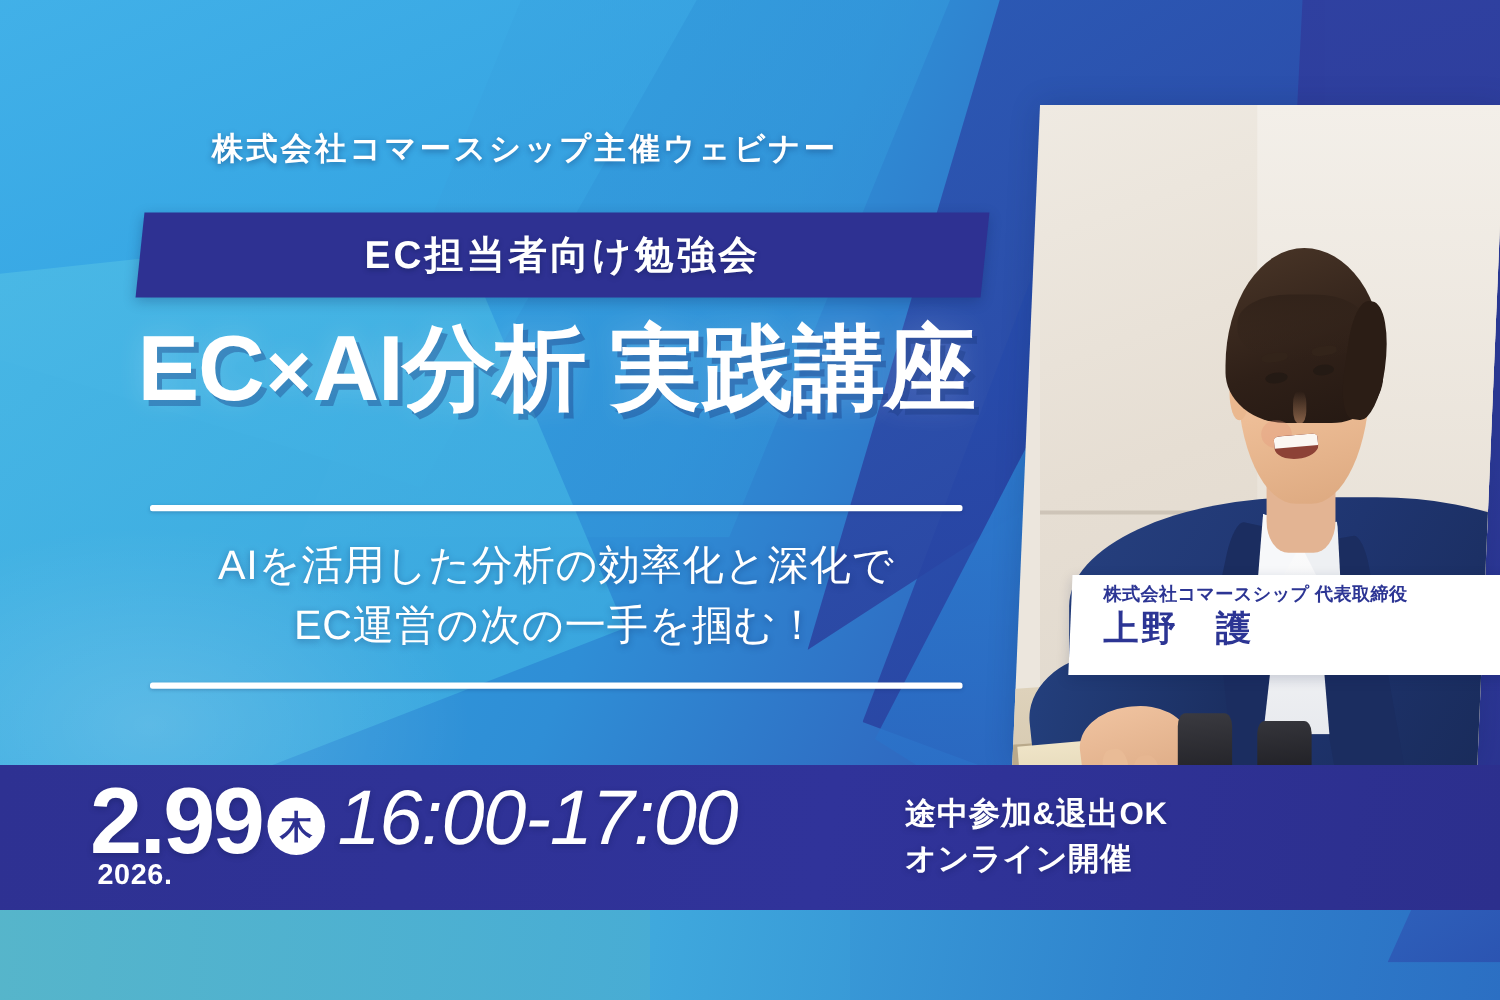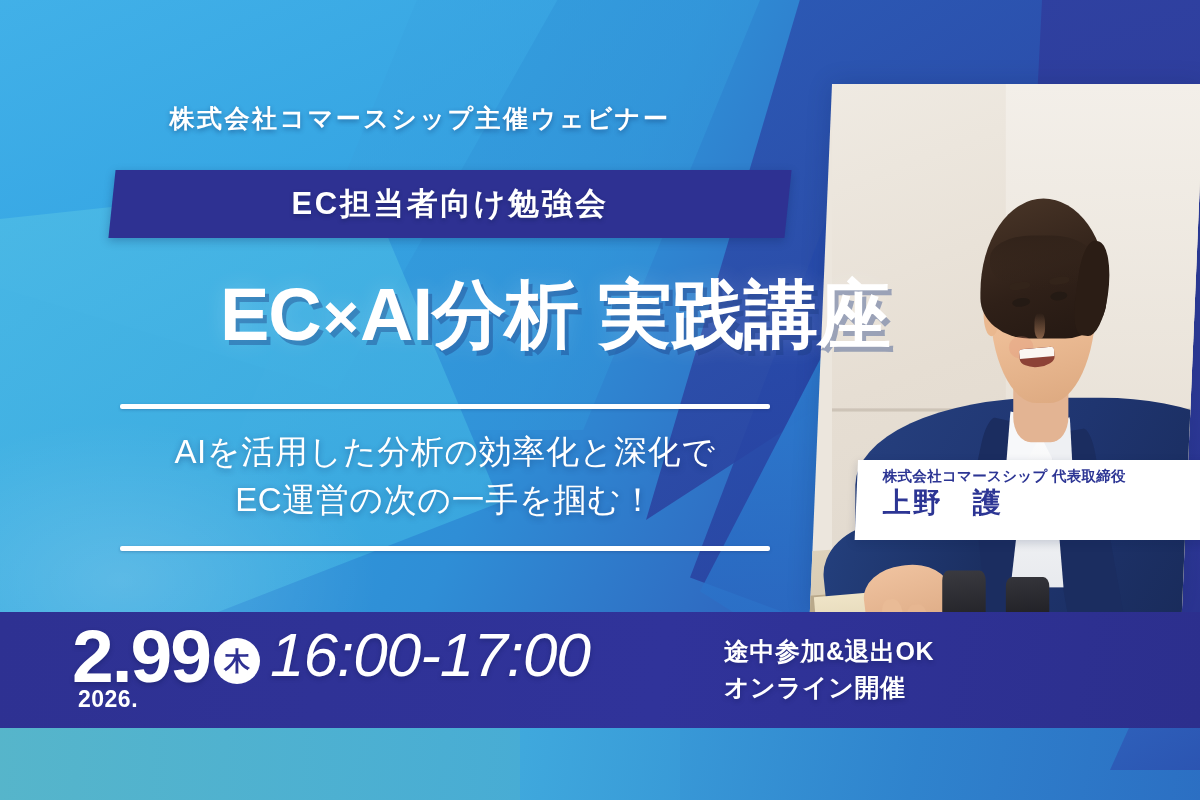--- a/index.html
+++ b/index.html
@@ -172,22 +172,22 @@
   }
   #ribbonText{
     transform:skewX(6deg);
     width:100%;height:100%;
     display:flex;align-items:center;justify-content:center;
     color:#ffffff;font-size:31px;font-weight:700;letter-spacing:2.5px;
     text-shadow:0 2px 4px rgba(10,22,60,.35);
   }
 
   #mainTitle{
-    position:absolute;left:0;top:276px;width:890px;
-    text-align:right;
+    position:absolute;left:0;top:256px;width:890px;
+    text-align:center;
     color:#ffffff;
     font-size:74px;font-weight:700;letter-spacing:-1px;line-height:1.05;
     text-shadow:4px 5px 0 rgba(26,58,128,.38), 0 0 22px rgba(255,255,255,.18);
     white-space:nowrap;
   }
   #mainTitle .tx{font-size:62px;font-weight:700;vertical-align:2px;margin:0 2px;}
   #mainTitle .gap{display:inline-block;width:20px;}
 
   .rule{
     position:absolute;left:120px;width:650px;height:5px;background:#ffffff;border-radius:2px;

